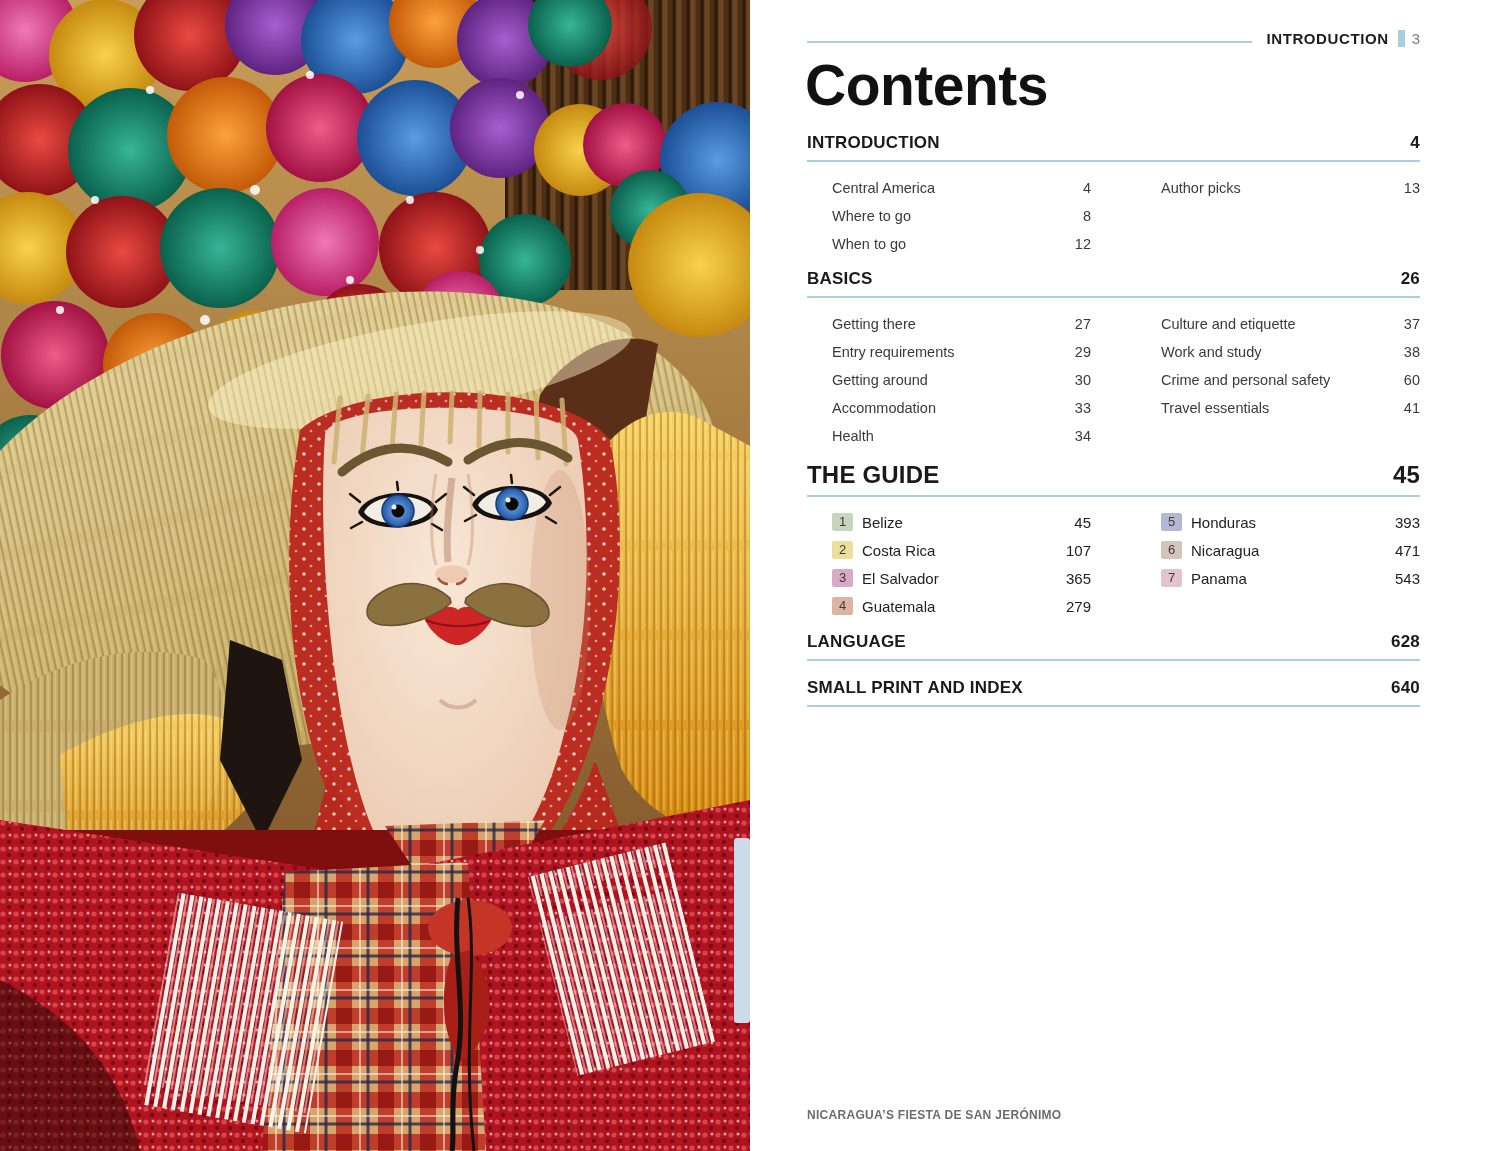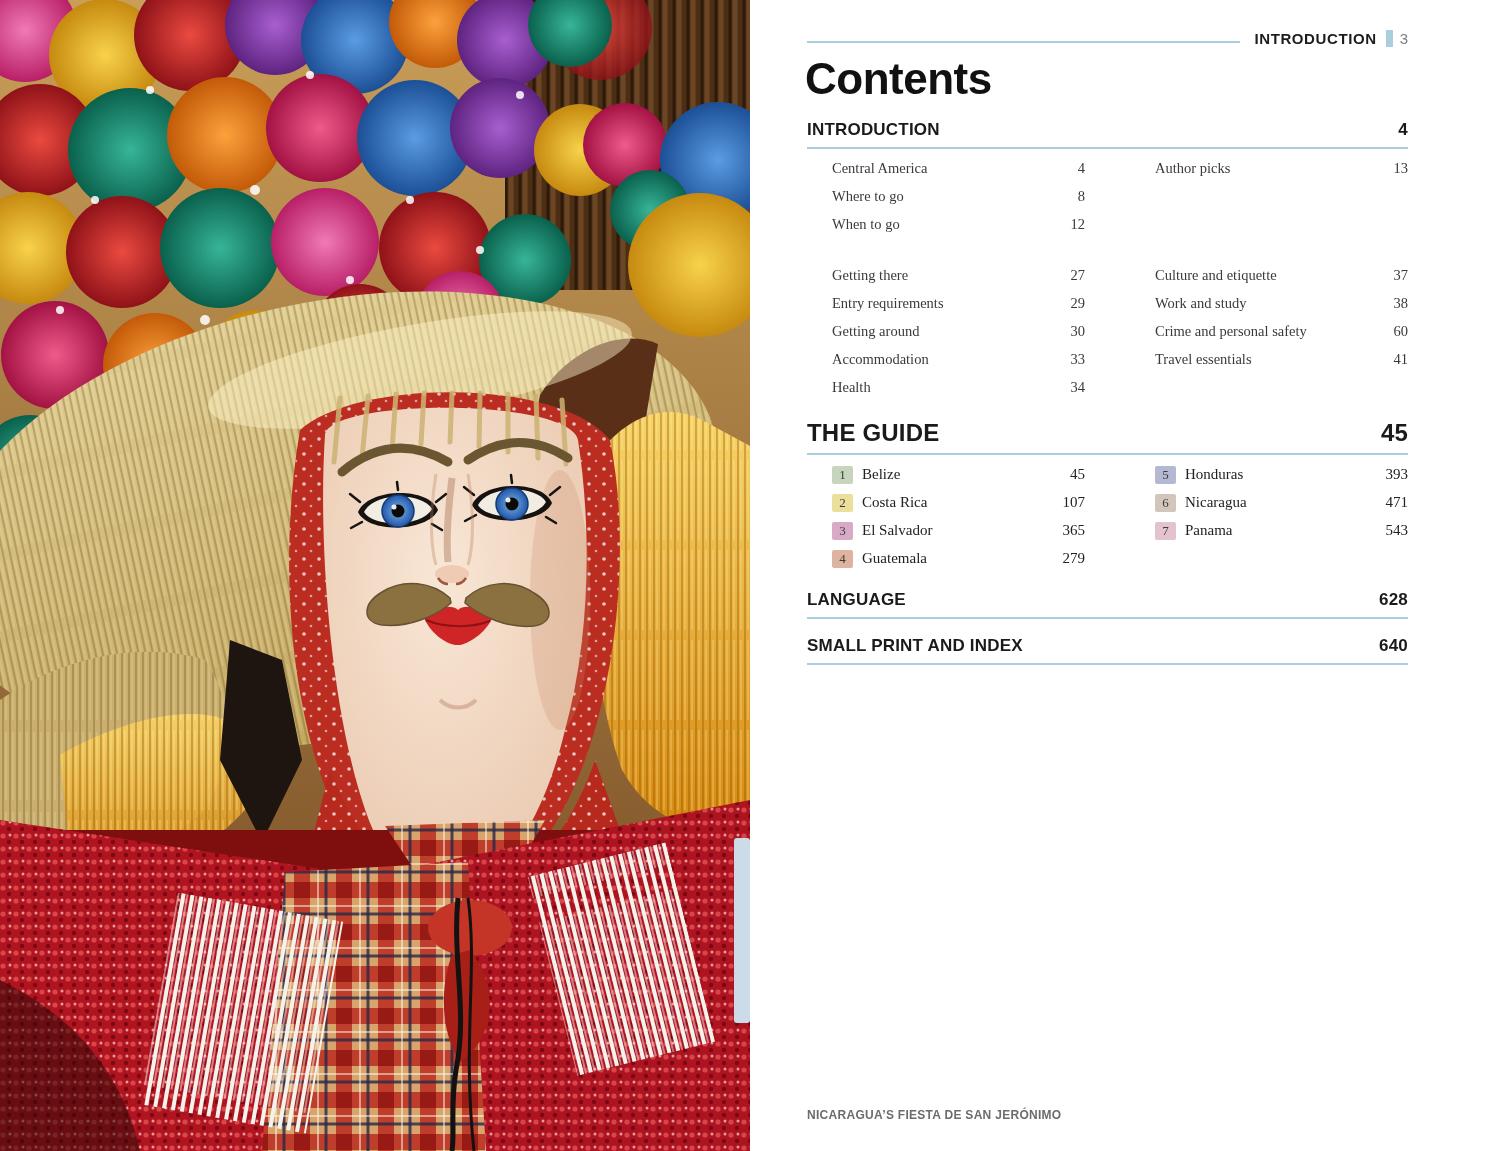--- a/index.html
+++ b/index.html
@@ -6,40 +6,40 @@
   .page {
     position:relative; width:1500px; height:1151px; background:#ffffff;
     font-family:"Liberation Sans", sans-serif; overflow:hidden;
   }
   
   .photo { position:absolute; left:0; top:0; width:750px; height:1151px; overflow:hidden; }
   .photo svg { display:block; width:750px; height:1151px; }
 
   
   .content { position:absolute; left:750px; top:0; width:750px; height:1151px; background:#fff; }
-  .content-inner { position:absolute; left:57px; right:92px; top:28px; }
+  .content-inner { position:absolute; left:57px; right:80px; top:28px; }
 
   .page-header { display:flex; align-items:center; height:20px; }
   .hdr-rule { flex:1; height:2px; background:var(--rule,#a9cede); margin-right:14px; margin-top:8px; }
   .hdr-label { font-weight:bold; font-size:15px; letter-spacing:0.6px; color:#1c1c1c; }
   .hdr-bar { width:7px; height:17px; background:var(--rule,#a9cede); margin:0 7px 0 9px; }
   .hdr-page { font-size:15px; color:#7b7b7b; }
 
-  .page-title { margin:8px 0 18px -2px; font-size:44px; line-height:1.04; font-weight:bold; color:#111; letter-spacing:-0.5px; }
+  .page-title { margin:8px 0 18px -2px; font-size:57px; line-height:1.04; font-weight:bold; color:#111; letter-spacing:-0.5px; }
 
   .toc-section { margin-bottom:17px; }
   .toc-section.large { margin-top:9px; }
   .sec-header { display:flex; justify-content:space-between; align-items:flex-end;
     border-bottom:2px solid var(--rule,#a9cede); padding-bottom:7px;
     font-weight:bold; font-size:17px; color:#1a1a1a; letter-spacing:0.2px; }
   .toc-section.large .sec-header { font-size:24px; padding-bottom:6px;gap:17px; }
   .cols { display:flex; padding-top:6px; }
   .col { width:266px;margin-left:16px; }
   .col.first { margin-left:25px; margin-right:54px; }
-  .entry { height:28px; display:flex; align-items:center; font-size:14.5px; color:#3a3a3a;font-family:Liberation Serif, serif; }
+  .entry { height:28px; display:flex; align-items:flex-end; font-size:14.5px; color:#3a3a3a; }
   .entry .entry-label { flex:1; }
   .entry .entry-page { text-align:right; white-space:nowrap; }
   .entry.chapter { font-size:15px; color:#222; }
   .chapnum { flex:none; width:21px; height:18px; border-radius:2px; margin-right:9px;
     font-size:13px; line-height:18px; text-align:center; color:#3c3c3c; }
 
   .caption { position:absolute; left:57px; top:1108px; font-size:12.5px; color:#6c6c6c;
     letter-spacing:0.3px; font-weight:bold; transform:scaleX(.96); transform-origin:left; }
 </style>
 </head>
@@ -329,20 +329,24 @@
               </div>
               <div class="col">
                 <div class="entry">
                   <span class="entry-label">Author picks</span>
                   <span class="entry-page">13</span>
                 </div>
               </div>
             </div>
           </div>
           <div class="toc-section">
+            <div class="sec-header">
+              <span>BASICS</span>
+              <span>26</span>
+            </div>
             <div class="cols">
               <div class="col first">
                 <div class="entry">
                   <span class="entry-label">Getting there</span>
                   <span class="entry-page">27</span>
                 </div>
                 <div class="entry">
                   <span class="entry-label">Entry requirements</span>
                   <span class="entry-page">29</span>
                 </div>

